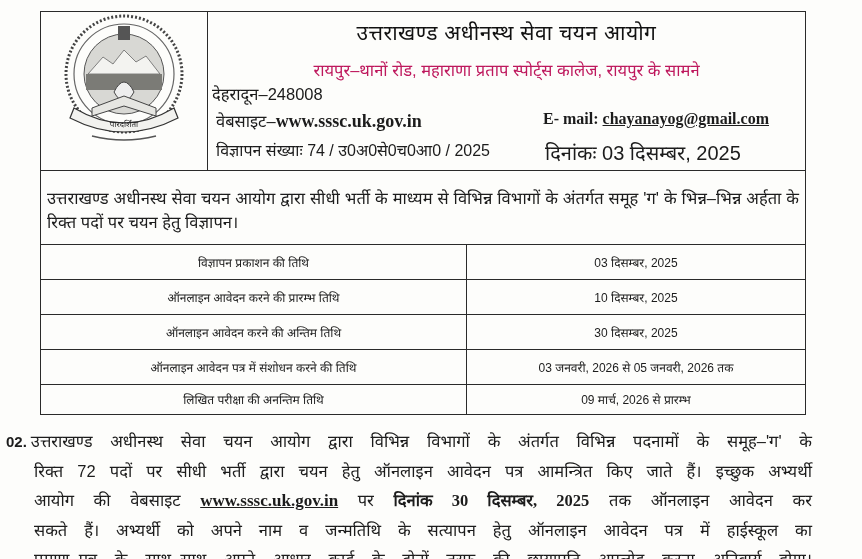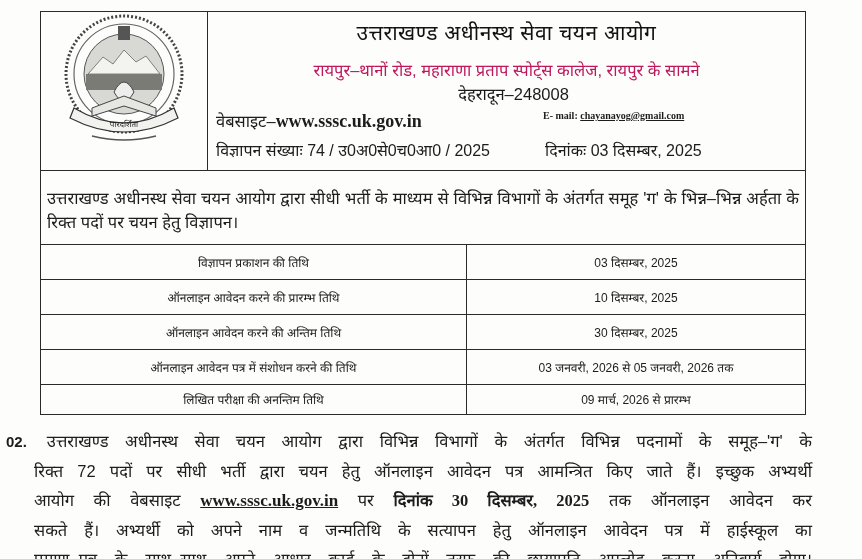--- a/index.html
+++ b/index.html
@@ -23,57 +23,57 @@
   .head-text { flex: 1; position: relative; }
   .org-title {
     position: absolute; left: 0; right: 0; top: 6px; text-align: center;
     font-size: 21px; font-weight: 500; letter-spacing: 0.5px; color: #111;
   }
   .addr1 {
     position: absolute; left: 0; right: 0; top: 46px; text-align: center;
     font-size: 16.5px; color: #be185d;
   }
   .addr2 {
-    position: absolute; left: 14px; right: 0; top: 70px; text-align: center;
+    position: absolute; left: 4px; right: 0; top: 70px; text-align: left;
     font-size: 16.5px; color: #1a1a1a;
   }
   .website-line {
     position: absolute; left: 8px; top: 97px; font-size: 16.5px;
   }
   .website-line .url {
     font-family: "Liberation Serif", "DejaVu Serif", serif; font-weight: bold; font-size: 18px;
   }
   .email-line {
     position: absolute; left: 335px; top: 98px; font-family: "Liberation Serif", "DejaVu Serif", serif;
-    font-weight: bold; font-size: 10px;
+    font-weight: bold; font-size: 16px;
   }
   .email-line .mail { text-decoration: underline; }
   .adv-no {
     position: absolute; left: 8px; top: 127px; font-size: 16px;
   }
   .adv-date {
-    position: absolute; left: 337px; top: 127px; font-size: 16px;
+    position: absolute; left: 337px; top: 127px; font-size: 20px;
   }
   .intro {
     height: 74px; border-bottom: 1.5px solid #2a2a2a; box-sizing: border-box;
     padding: 15px 6px 0 6px; font-size: 16.5px; line-height: 24px; text-align: justify;
   }
   table.dates { width: 100%; border-collapse: collapse; }
   table.dates td {
     border-top: 1.5px solid #2a2a2a; font-size: 12px; text-align: center;
     height: 34px; padding: 0; vertical-align: middle;
   }
   table.dates tr:first-child td { border-top: none; }
   table.dates td.label { width: 425px; border-right: 1.5px solid #2a2a2a; }
   table.dates tr:last-child td { height: 29px; }
   .para {
     position: absolute; left: 6px; top: 427px; width: 806px;
     font-size: 16.5px; line-height: 29.5px; text-align: justify;
   }
-  .para .num { font-weight: bold; font-size: 15px; margin-right: 20px; }
+  .para .num { font-weight: bold; font-size: 15px; margin-right: 4px; }
   .para .line { display: block; white-space: nowrap; text-align: justify; text-align-last: justify; }
   .para .indent { padding-left: 28px; }
   .para .url {
     font-family: "Liberation Serif", "DejaVu Serif", serif; font-weight: bold; text-decoration: underline;
     font-size: 17px;
   }
   .para b { font-weight: bold; font-family: Liberation Serif, serif; }
 </style>
 </head>
 <body>

